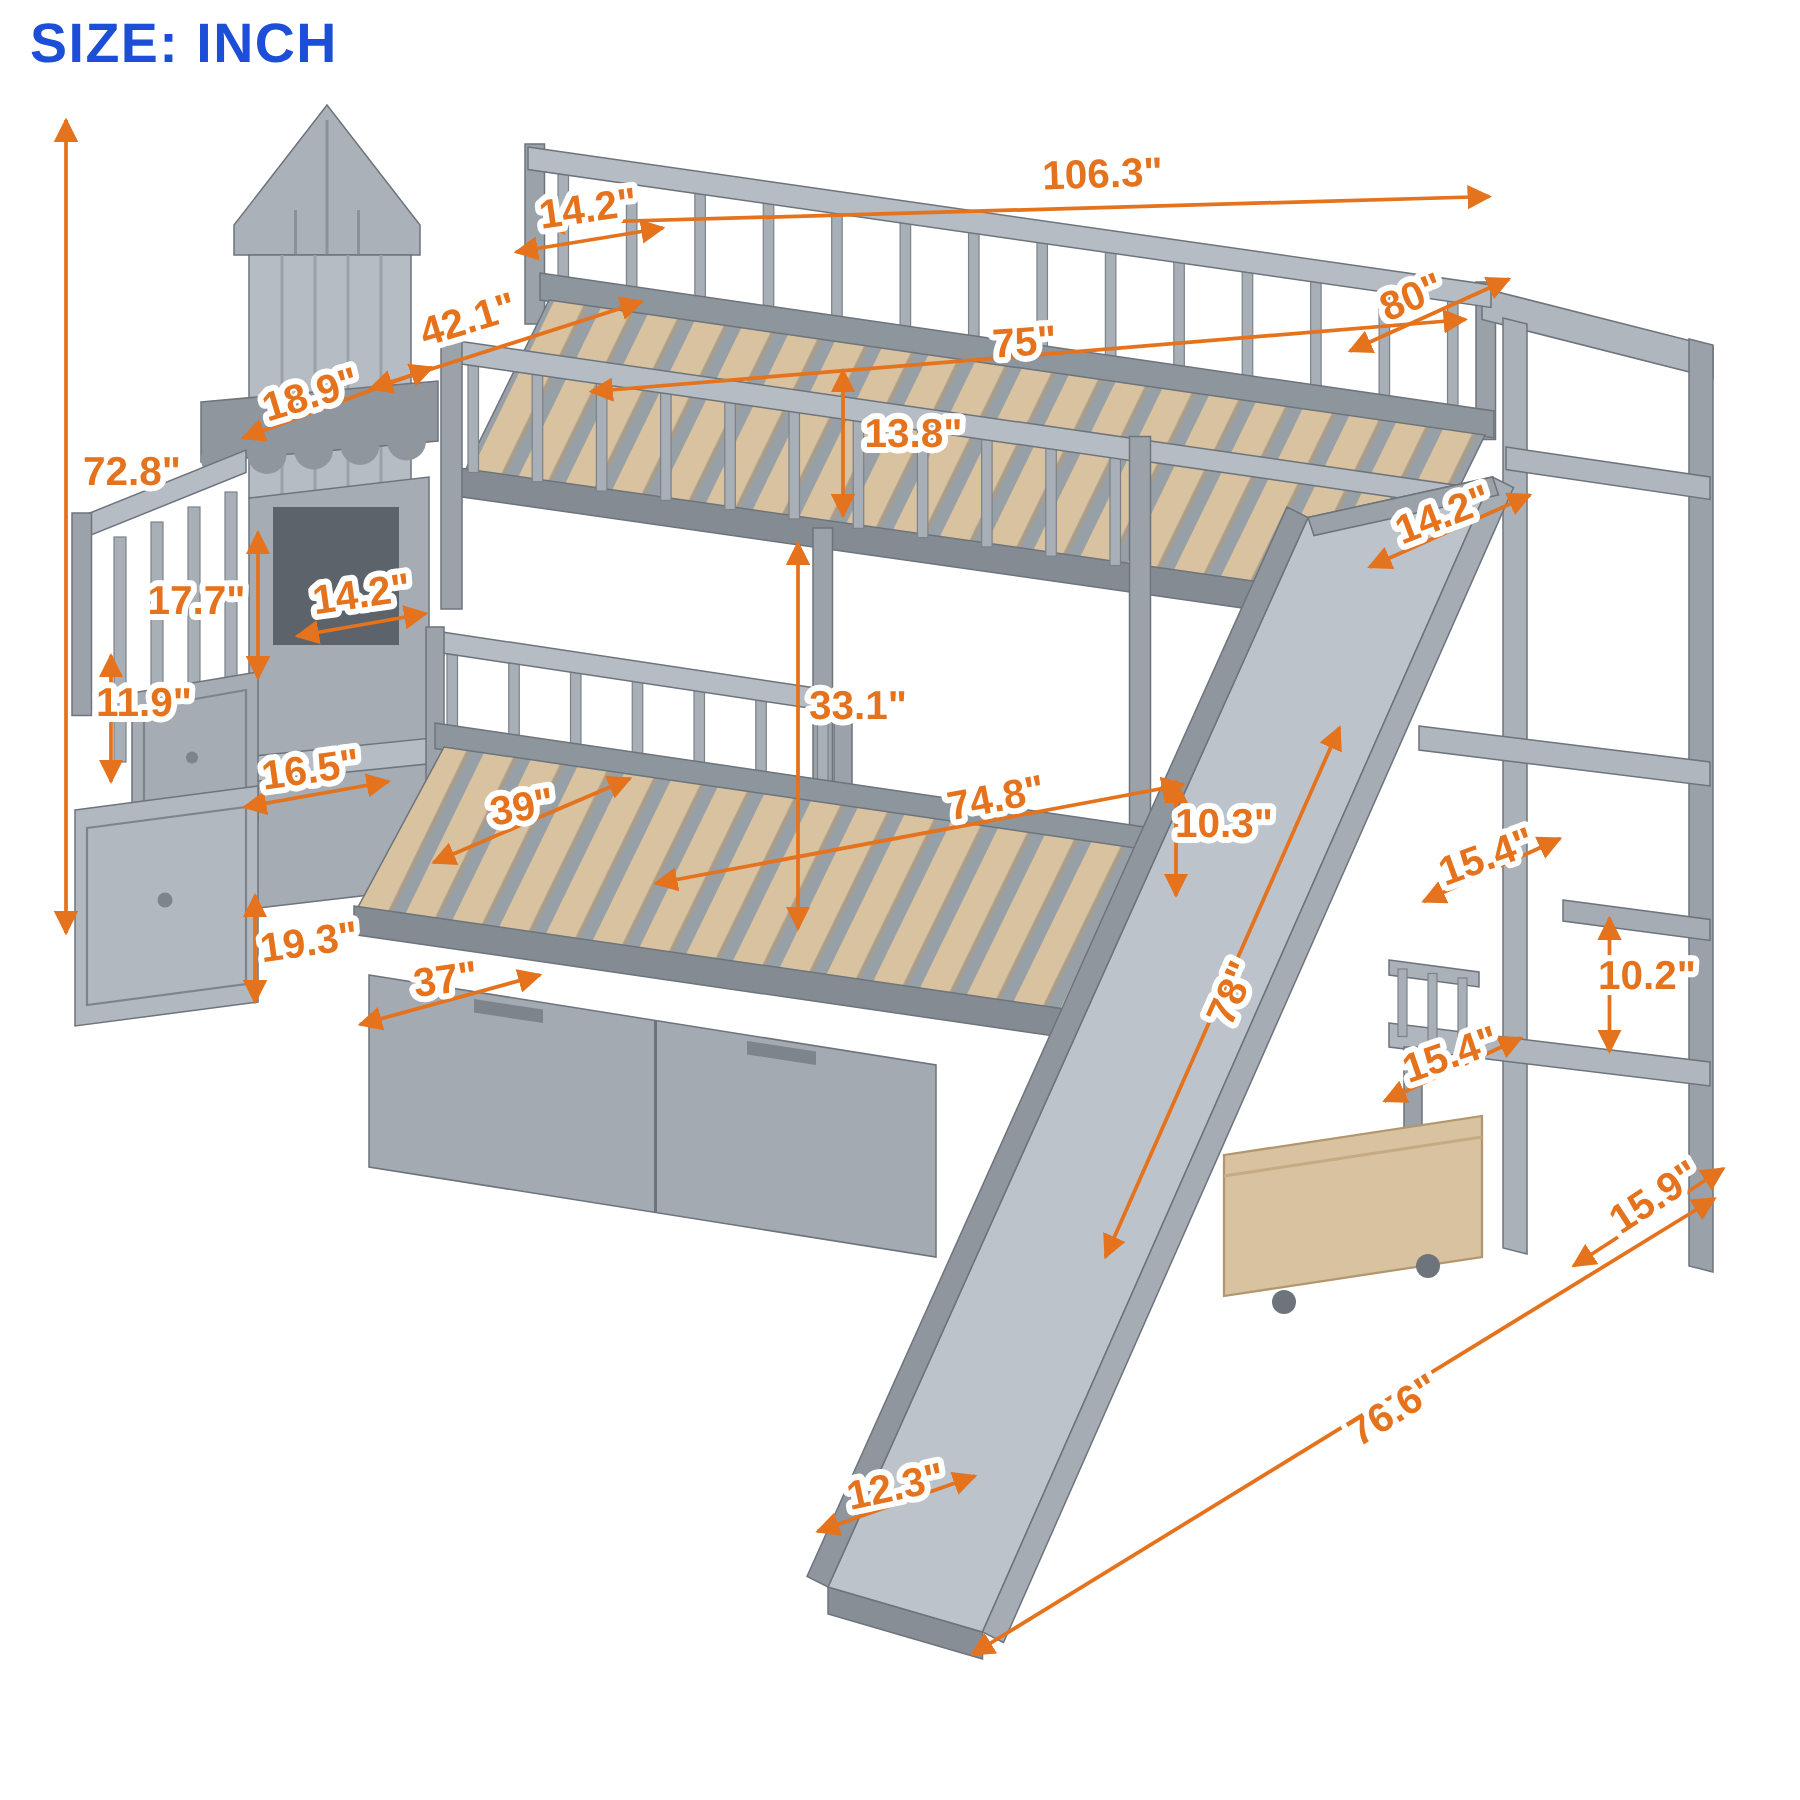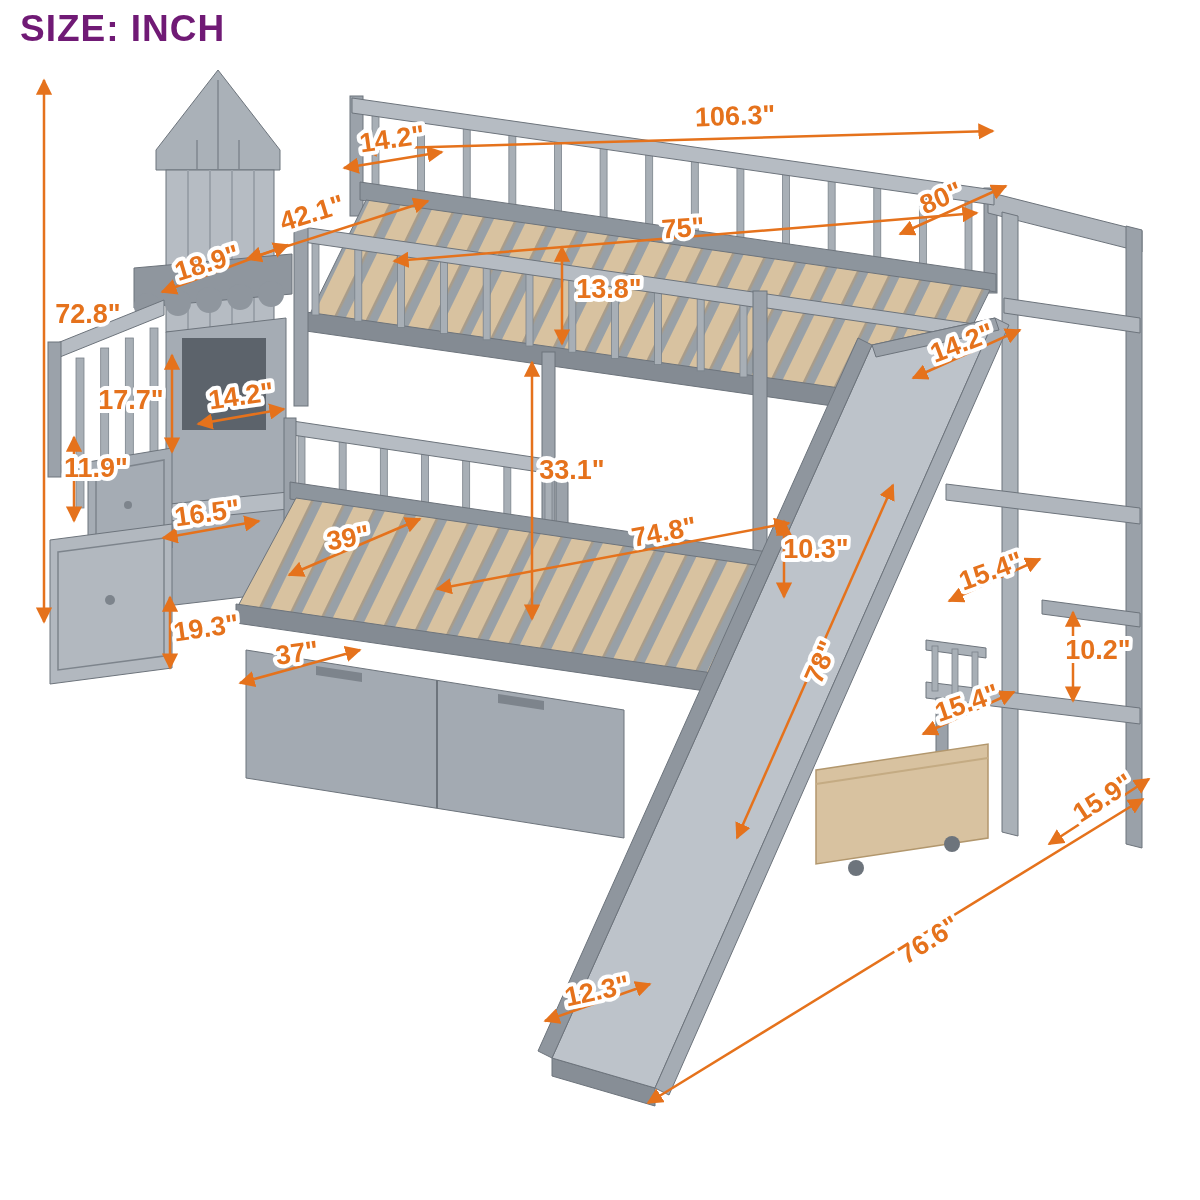--- a/index.html
+++ b/index.html
@@ -1,19 +1,19 @@
 <!DOCTYPE html>
 <html><head>
 <meta charset="utf-8">
 <style>
   html,body{margin:0;padding:0;background:#ffffff;}
   #stage{position:relative;width:1200px;height:1200px;background:#ffffff;overflow:hidden;
          font-family:"Liberation Sans",sans-serif;}
   #page-title{position:absolute;left:20px;top:8px;font-size:37px;font-weight:bold;
-              color:#701a75;letter-spacing:1px;}
+              color:#1d4ed8;letter-spacing:1px;}
   svg{position:absolute;left:0;top:0;}
   .frame{stroke:#6d747c;stroke-width:1;}
   .dim-line{stroke:#e5721c;stroke-width:2.5;fill:none;}
   .dim-text{fill:#e5721c;font-family:"Liberation Sans",sans-serif;font-size:27px;font-weight:700;
             text-anchor:middle;dominant-baseline:central;
             paint-order:stroke;stroke:#ffffff;stroke-width:8px;stroke-linejoin:round;}
 </style>
 </head>
 <body>
 

